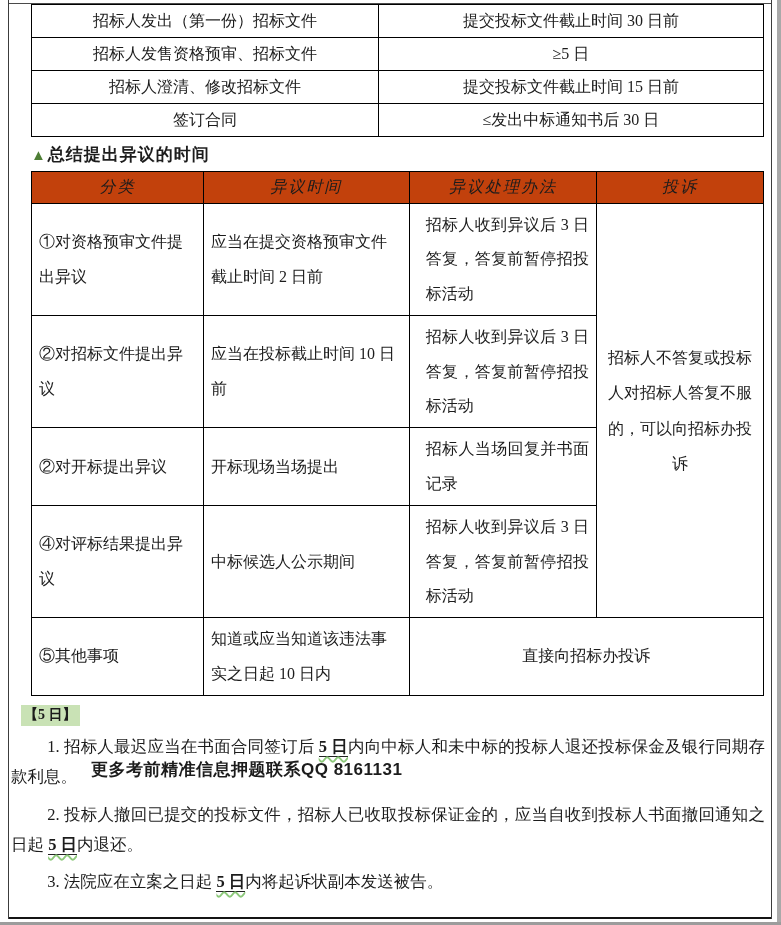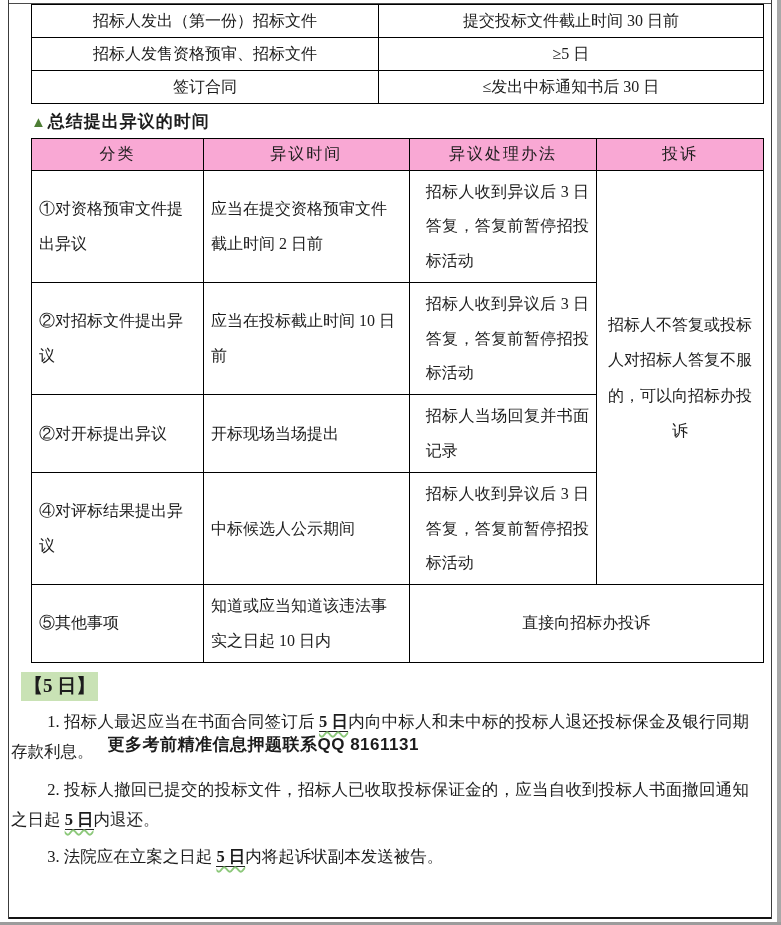--- a/index.html
+++ b/index.html
@@ -45,53 +45,54 @@
   .section-heading{
     margin:6px 0 5px 22px;
     font-size:17px;
     font-weight:bold;
     letter-spacing:1px;
   }
   .triangle-icon{color:#4e7e35;font-size:15px;margin-right:1px;}
 
   
   .objection-table th{
-    background:#f9a8d4;
+    background:#c2410c;
     height:32px;
     text-align:center;
     letter-spacing:2px;
+    font-style:italic;
   }
   .objection-table .c1{width:23.5%;}
   .objection-table .c2{width:28.1%;margin-top:39px;}
   .objection-table .c3{width:25.6%;}
   .objection-table .c4{width:22.8%;}
   .objection-table td{line-height:2.15;padding:4px 7px;}
   .objection-table .cell-tall{height:100px;}
   .objection-table .cell-tall2{height:104px;}
   .objection-table .cell-mid{height:60px;}
   .objection-table .cell-mid2{height:94px;}
   .objection-table .handling{ text-align:justify;padding-left:16px; }
   .objection-table .complaint-cell{text-align:center;line-height:2.2;}
   .objection-table .merged-center{text-align:center;font-family:Liberation Serif, serif;}
 
   
   .five-day-badge{
     display:inline-block;
     margin:9px 0 2px 12px;
     padding:1px 3px 2px 3px;
     background:#c9e2b5;
-    font-size:19px;
+    font-size:14px;
     font-weight:bold;
   }
   .body-text{
     padding:4px 6px 0 2px;
     font-size:16.5px;
   }
   .body-text p{
-    margin:0 16px 7px 0;
+    margin:0 0 7px 0;
     text-indent:2.2em;
     line-height:1.82;
     text-align:justify;
   }
   .em5{
     font-weight:bold;
     text-decoration:underline;
     text-decoration-style:wavy;
     text-decoration-color:#8cc87a;
     text-decoration-thickness:1.5px;
@@ -120,20 +121,24 @@
     <tbody>
       <tr>
         <td class="col-item">招标人发出（第一份）招标文件</td>
         <td class="col-time">提交投标文件截止时间 30 日前</td>
       </tr>
       <tr>
         <td>招标人发售资格预审、招标文件</td>
         <td>≥5 日</td>
       </tr>
       <tr>
+        <td>招标人澄清、修改招标文件</td>
+        <td>提交投标文件截止时间 15 日前</td>
+      </tr>
+      <tr>
         <td>签订合同</td>
         <td>≤发出中标通知书后 30 日</td>
       </tr>
     </tbody>
   </table>
 
   
   <div class="section-heading">
     <span class="triangle-icon">▲</span><span>总结提出异议的时间</span>
   </div>

